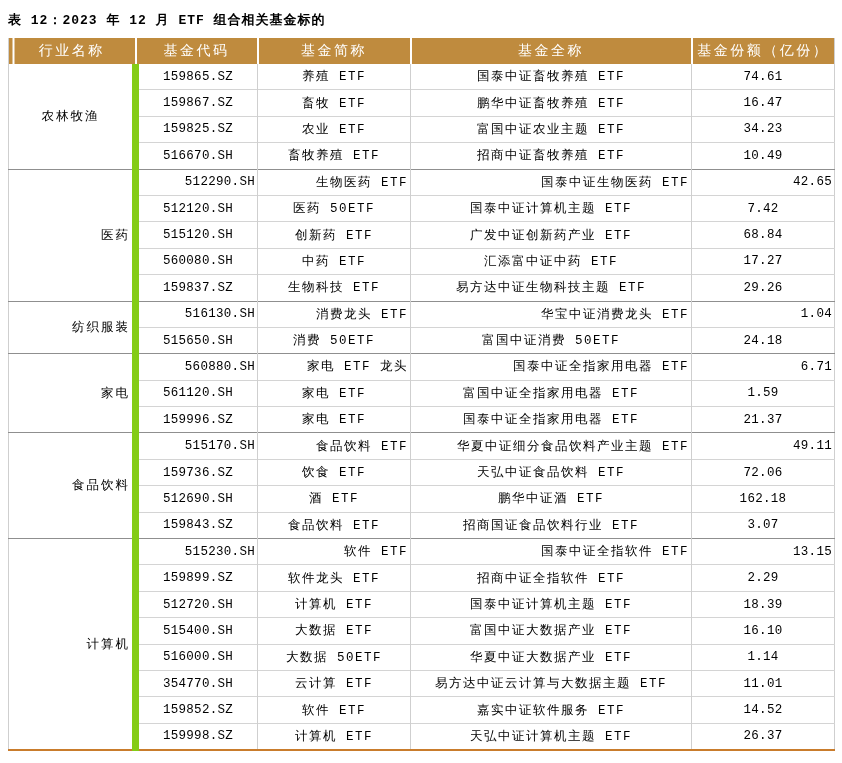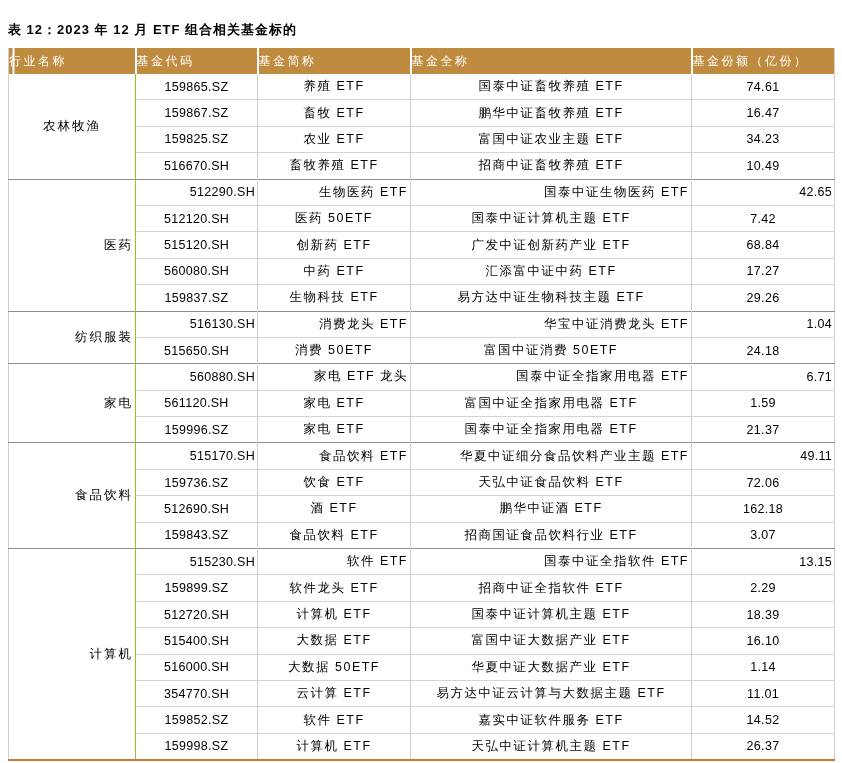--- a/index.html
+++ b/index.html
@@ -8,45 +8,46 @@
     background: #ffffff;
     width: 842px;
     height: 763px;
     font-family: "Liberation Sans", "DejaVu Sans", sans-serif;
     color: #000;
   }
   .page {
     box-sizing: border-box;
     width: 842px;
     height: 563px;
-    padding: 18px 8px 0 8px;
+    padding: 8px 8px 0 8px;
+    font-family: Liberation Mono, monospace;
   }
   .title {
     font-size: 13px;
     font-weight: bold;
     letter-spacing: 1px;
     margin: 3px 0 9px 0;
     color: #000;
   }
   table.fund-table {
     border-collapse: collapse;
     table-layout: fixed;
     width: 826px;
     border-left: 1px solid #cfcfcf;
     border-right: 1px solid #cfcfcf;
     border-bottom: 2px solid #c97c2c;
   }
   thead th {
     background: #bf8b3e;
     color: #ffffff;
     font-weight: normal;
-    font-size: 12px;
+    font-size: 14px;
     letter-spacing: 2.5px;
     height: 26px;
-    text-align: left;
+    text-align: center;
     vertical-align: middle;
     padding: 0;
   }
   thead th + th {
     border-left: 2px solid #ffffff;
   }
   thead th:first-child {
     background: linear-gradient(to right, #bf8b3e 0px, #bf8b3e 3px, #ffffff 3px, #ffffff 5px, #bf8b3e 5px 100%);
   }
   tbody td {
@@ -57,21 +58,21 @@
     padding: 0 2px;
     border-top: 1px solid #d4d4d4;
     letter-spacing: 1.5px;
     white-space: nowrap;
     overflow: hidden;
   }
   tbody td + td {
     border-left: 1px solid #cfcfcf;
   }
   tbody td.industry {
-    border-right: 1px solid #84cc16;
+    border-right: 7px solid #84cc16;
     letter-spacing: 2px;
   }
   tbody td.num, tbody td.code {
     letter-spacing: 0.3px;
     margin-top: 18px;
   }
   tbody tr:first-child td {
     border-top: none;
   }
   tbody tr.group-start td {

